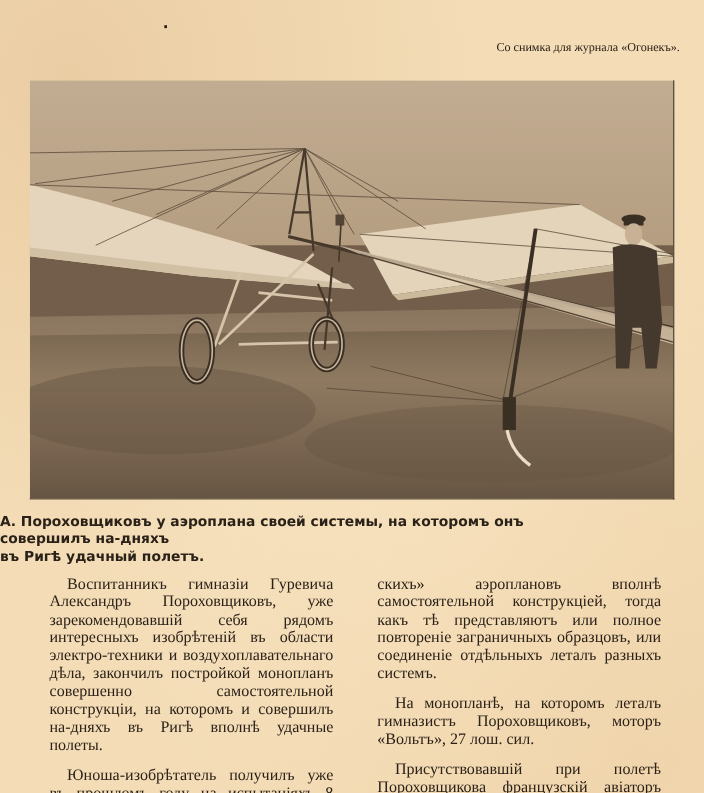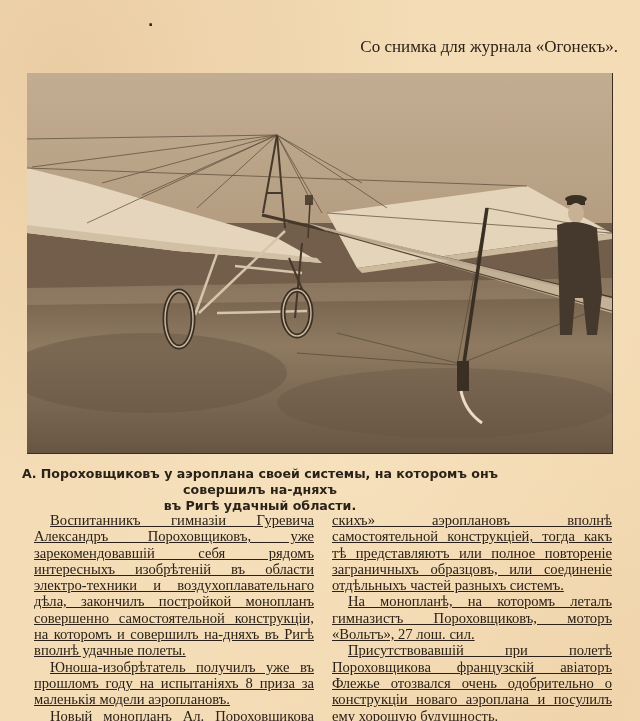--- a/index.html
+++ b/index.html
@@ -14,38 +14,38 @@
       font-family: "DejaVu Serif", serif;
     }
     .title {
       position: absolute; left: 0; width: 640px; top: 16px; text-align: center;
       font-family: "DejaVu Sans", sans-serif; font-weight: bold; font-size: 17px;
       letter-spacing: 3px; color: #231a12; padding-left: 20px; box-sizing: border-box;
     }
     .title .dot { position: absolute; left: 148px; top: 1px; font-size: 14px; }
     .source {
       position: absolute; right: 22px; top: 37px;
-      font-family: "Liberation Serif", serif; font-size: 17px; color: #2b2118;
+      font-family: "Liberation Serif", serif; font-size: 11px; color: #2b2118;
     }
     .photo {
       position: absolute; left: 27px; top: 73px; width: 585px; height: 380px;
       overflow: hidden; border-right: 1px solid #3a2e22; border-bottom: 1px solid #3a2e22;
     }
     .photo svg { display: block; }
     .caption {
-      position: absolute; left: 0; width: 520px; top: 466px; text-align: center;
+      position: absolute; left: 0; width: 520px; top: 466px; 
       font-family: "DejaVu Sans", sans-serif; font-weight: bold; font-size: 12.6px;
       line-height: 16px; color: #2a2119;
     }
     .col {
       position: absolute; top: 512px;
       font-family: "Liberation Serif", serif; font-size: 14.6px; line-height: 16.3px;
       text-align: justify; color: #2b2118;
     }
-    .col p { margin: 0; text-indent: 16px; text-decoration: underline; }
+    .col p { margin: 11px; text-indent: 16px; }
     .col.left { left: 34px; width: 280px; }
     .col.right { left: 332px; width: 280px; }
     .col p.cont { text-indent: 0; }
   </style>
 </head>
 <body>
 
 <div>
 
   <div class="title">
@@ -145,28 +145,28 @@
         <ellipse cx="549" cy="140" rx="8" ry="10" fill="#c8b297"></ellipse>
         <path d="M530 152 Q549 145 570 155 L575 220 L570 262 L560 262 L556 225 L548 225 L545 262 L533 262 L532 215 Z" fill="#3a2f25"></path>
       </g>
 
       <rect x="0" y="0" width="585" height="380" fill="#caa47a" opacity="0.08"></rect>
     </svg>
   </div>
 
   <div class="caption">
     <div>А. Пороховщиковъ у аэроплана своей системы, на которомъ онъ совершилъ на-дняхъ</div>
-    <div>въ Ригѣ удачный области.</div>
+    <div>въ Ригѣ удачный полетъ.</div>
   </div>
 
   <div class="col left">
     <p>Воспитанникъ гимназiи Гуревича Александръ Пороховщиковъ, уже зарекомендовавшiй себя рядомъ интересныхъ изобрѣтенiй въ области электро-техники и воздухоплавательнаго дѣла, закончилъ постройкой монопланъ совершенно самостоятельной конструкцiи, на которомъ и совершилъ на-дняхъ въ Ригѣ вполнѣ удачные полеты.</p>
     <p>Юноша-изобрѣтатель получилъ уже въ прошломъ году на испытанiяхъ 8 приза за маленькiя модели аэроплановъ.</p>
     <p>Новый монопланъ Ал. Пороховщикова отличается отъ другихъ выпущенныхъ «рус-</p>
   </div>
 
   <div class="col right">
-    <p class="cont">скихъ» аэроплановъ вполнѣ самостоятельной конструкцiей, тогда какъ тѣ представляютъ или полное повторенiе заграничныхъ образцовъ, или соединенiе отдѣльныхъ частей разныхъ системъ.</p>
+    <p class="cont">скихъ» аэроплановъ вполнѣ самостоятельной конструкцiей, тогда какъ тѣ представляютъ или полное повторенiе заграничныхъ образцовъ, или соединенiе отдѣльныхъ леталъ разныхъ системъ.</p>
     <p>На монопланѣ, на которомъ леталъ гимназистъ Пороховщиковъ, моторъ «Вольтъ», 27 лош. сил.</p>
     <p>Присутствовавшiй при полетѣ Пороховщикова французскiй авiаторъ Флежье отозвался очень одобрительно о конструкцiи новаго аэроплана и посулилъ ему хорошую будущность.</p>
   </div>
 
 </div>
 
 </body></html>

